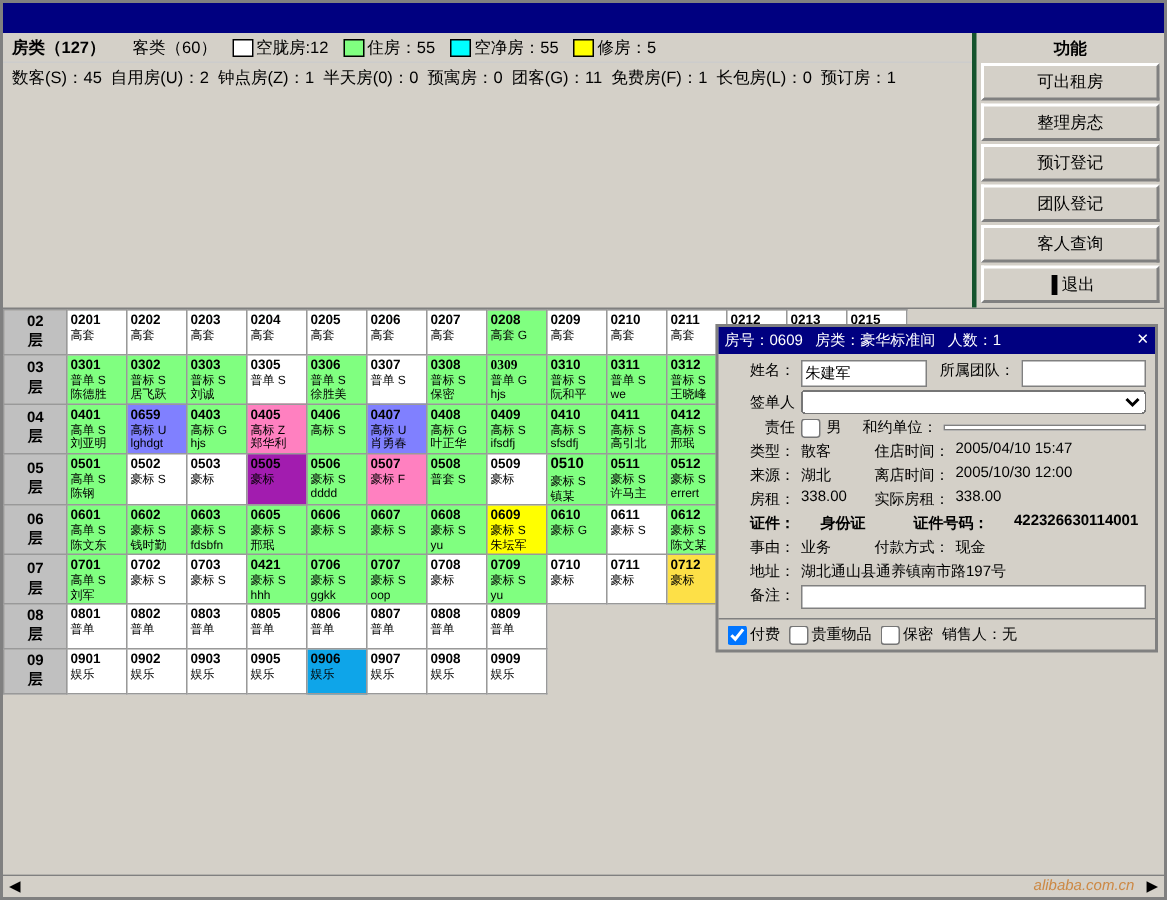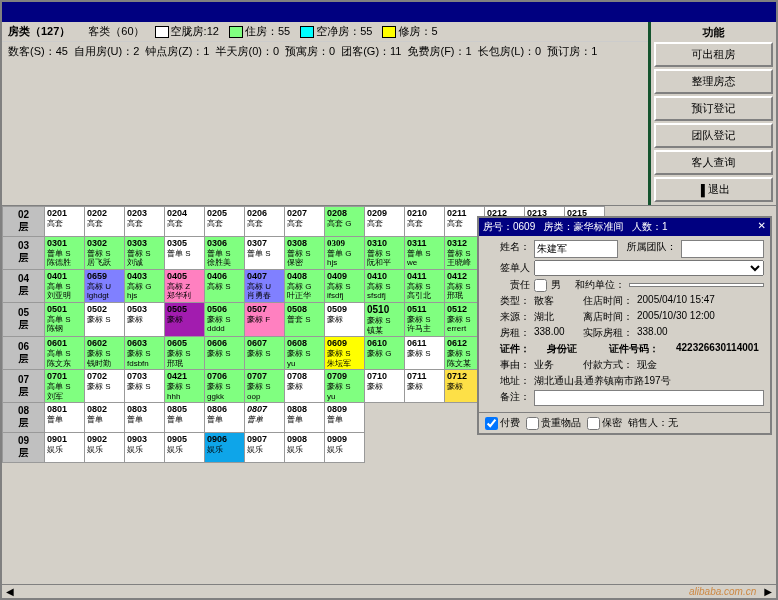--- a/index.html
+++ b/index.html
@@ -670,21 +670,21 @@
                   <span style="font-size: 8px;">普单</span>
                 </div>
               </td>
               <td style="background: rgb(255, 255, 255); border: 1px solid rgb(153, 153, 153); padding: 1px 2px; vertical-align: top; min-width: 40px; height: 30px; cursor: pointer;">
                 <div style="display: flex; flex-direction: column; font-size: 9px; line-height: 1.2;">
                   <span style="font-weight: bold; font-size: 9px;">0806</span>
                   <span style="font-size: 8px;">普单</span>
                 </div>
               </td>
               <td style="background: rgb(255, 255, 255); border: 1px solid rgb(153, 153, 153); padding: 1px 2px; vertical-align: top; min-width: 40px; height: 30px; cursor: pointer;">
-                <div style="display: flex; flex-direction: column; font-size: 9px; line-height: 1.2; font-style: italic;">
+                <div style="display: flex; flex-direction: column; font-size: 9px; line-height: 1.2;">
                   <span style="font-weight: bold; font-size: 9px;">0807</span>
                   <span style="font-size: 8px;">普单</span>
                 </div>
               </td>
               <td style="background: rgb(255, 255, 255); border: 1px solid rgb(153, 153, 153); padding: 1px 2px; vertical-align: top; min-width: 40px; height: 30px; cursor: pointer;">
                 <div style="display: flex; flex-direction: column; font-size: 9px; line-height: 1.2;">
                   <span style="font-weight: bold; font-size: 9px;">0808</span>
                   <span style="font-size: 8px;">普单</span>
                 </div>
               </td>

